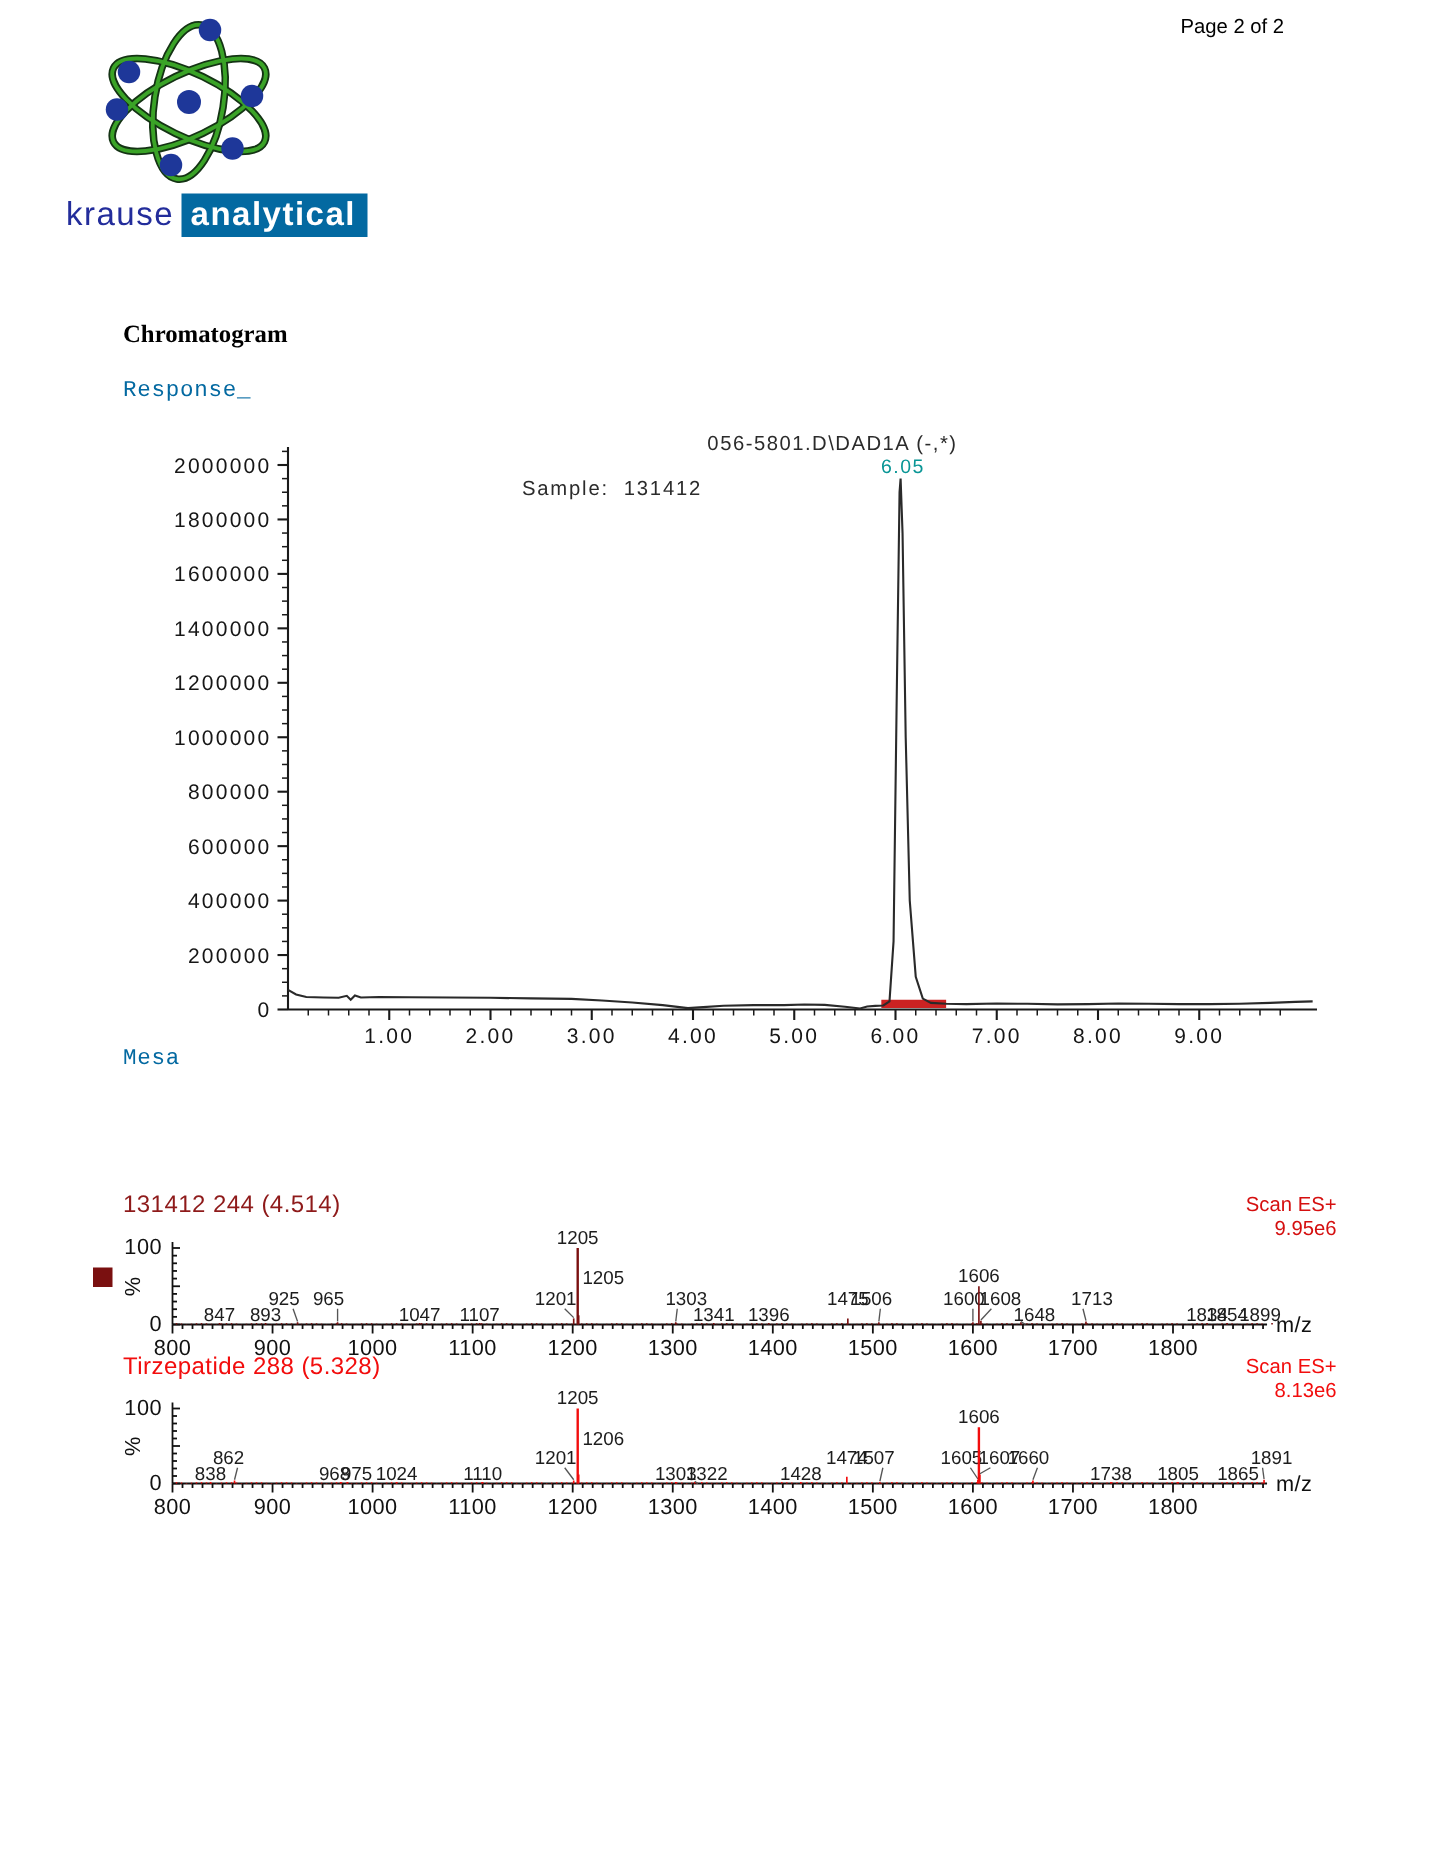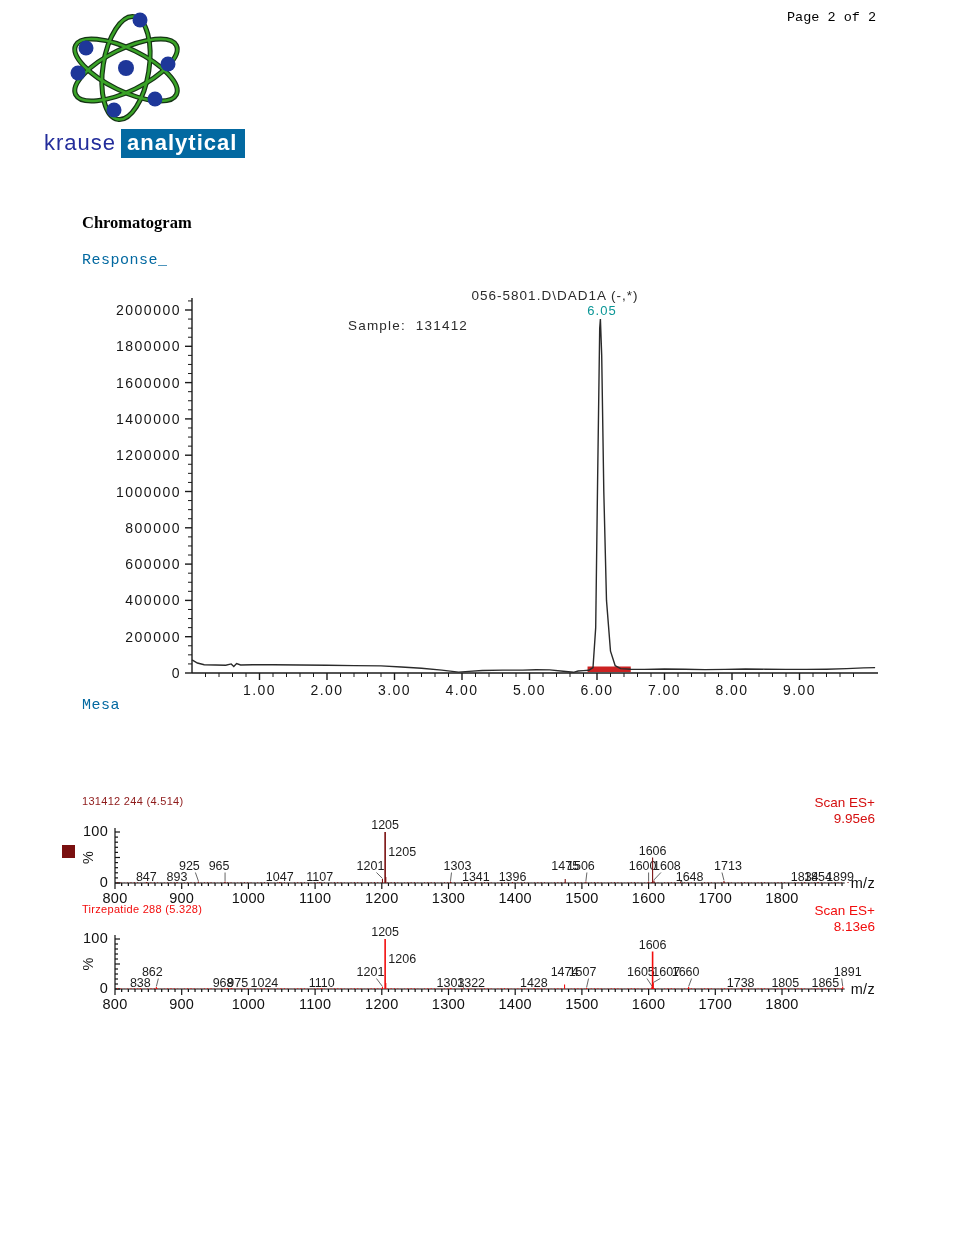--- a/index.html
+++ b/index.html
@@ -1,18 +1,18 @@
 <!DOCTYPE html>
 <html><head>
 <meta charset="utf-8">
 <style>
   html,body{margin:0;padding:0;background:#fff;}
   .page{position:relative;width:960px;height:1250px;background:#ffffff;overflow:hidden;
         font-family:"Liberation Sans",sans-serif;}
-  .page-num{position:absolute;left:787px;top:10px;font-family:Liberation Mono, monospace;
+  .page-num{position:absolute;left:787px;top:10px;font-family:Liberation Sans, sans-serif;
         font-size:13.5px;color:#000;text-align:right;}
   
   .logo{position:absolute;left:42px;top:6px;width:200px;height:152px;}
   .logo svg{position:absolute;left:6px;top:2px;}
   .logo-row{position:absolute;left:2px;top:124px;white-space:nowrap;}
   .logo-w1{font-size:22px;font-weight:normal;color:#232d9b;letter-spacing:1px;}
   .logo-w2{font-size:22px;font-weight:bold;color:#ffffff;background:#0369a1;
         padding:1px 8px 3px 6px;letter-spacing:1px;margin-left:5px;}
   
   .h-serif{position:absolute;font-family:"Liberation Serif",serif;font-weight:bold;
@@ -27,24 +27,24 @@
         font-size:13.5px;color:#2b2b2b;letter-spacing:1px;white-space:pre;}
   .chrom-peak{position:absolute;left:577px;top:303px;width:50px;text-align:center;
         font-size:13px;color:#0a9696;letter-spacing:1px;}
   .chrom-sample{position:absolute;left:348px;top:318px;font-size:13.5px;color:#2b2b2b;
         letter-spacing:1.2px;white-space:pre;}
   svg.plot{position:absolute;overflow:visible;}
   #chromSvg{left:85px;top:280px;}
   #spec1Svg{left:60px;top:818px;}
   #spec2Svg{left:60px;top:923px;}
   
-  .spec-title{position:absolute;left:82px;font-size:11px;letter-spacing:0.3px;}
+  .spec-title{position:absolute;left:82px;font-size:16px;letter-spacing:0.3px;}
   .spec1-title{top:795px;color:#8e1a1a;}
   .spec2-title{top:903px;color:#f20d0d;}
-  .scan-block{position:absolute;left:700px;width:175px;text-align:right;font-size:13.5px;
+  .scan-block{position:absolute;left:716px;width:175px;text-align:right;font-size:13.5px;
         line-height:16px;}
   .scan1{top:795px;color:#d50f0f;}
   .scan2{top:903px;color:#f20d0d;}
   
   .footer{position:absolute;left:0;top:1148px;width:100%;text-align:center;
         font-size:15.5px;font-weight:bold;font-style:italic;color:#0a930a;white-space:pre;}
   
   .tickLab{font-family:"Liberation Sans",sans-serif;font-size:14px;fill:#161616;letter-spacing:1.5px;}
   .tickLabS{font-family:"Liberation Sans",sans-serif;font-size:14.5px;fill:#111;letter-spacing:0.3px;}
   .peakLab{font-family:"Liberation Sans",sans-serif;font-size:12.5px;fill:#1d1d1d;}

